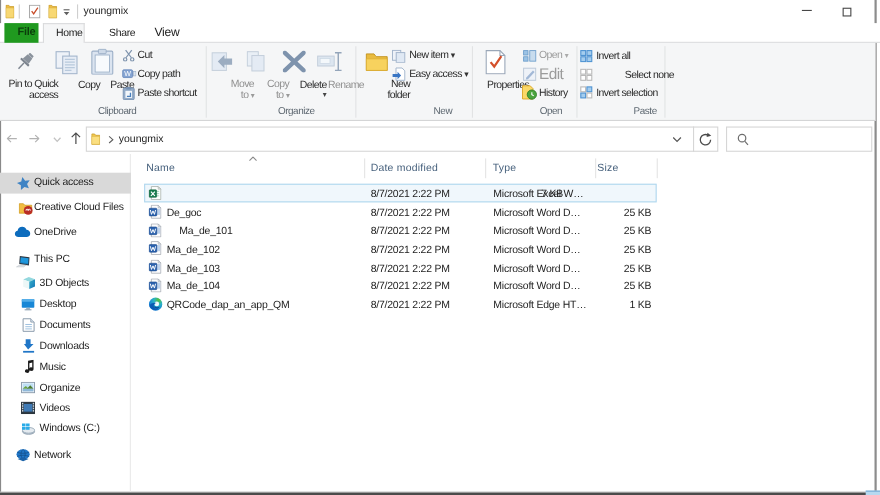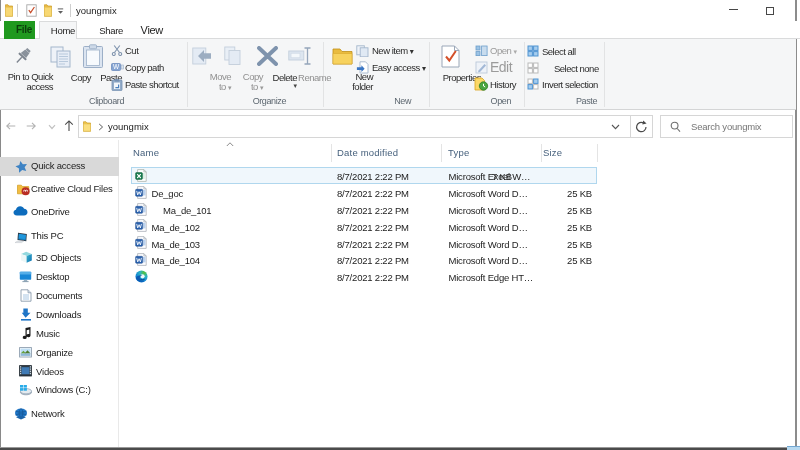--- a/index.html
+++ b/index.html
@@ -172,30 +172,30 @@
 <div class="abs rib" style="left:490px;top:78px;height:13px;line-height:13px">History</div>
 
 <svg class="abs" style="left:527px;top:45px" width="12" height="12" viewBox="0 0 12 12">
  <g fill="#a5cdee" stroke="#4f93d2" stroke-width="1">
   <rect x="1" y="1" width="4.4" height="4.4"></rect>
         <rect x="6.6" y="1" width="4.4" height="4.4"></rect>
   <rect x="1" y="6.6" width="4.4" height="4.4"></rect>
         <rect x="6.6" y="6.6" width="4.4" height="4.4"></rect>
  </g>
 </svg>
-<div class="abs rib" style="left:542px;top:45px;height:13px;line-height:13px">Select all</div>
+<div class="abs rib" style="left:542px;top:45px;height:13px;line-height:13px">Invert all</div>
 <svg class="abs" style="left:527px;top:61.5px" width="12" height="12" viewBox="0 0 12 12">
  <g fill="#fff" stroke="#b9b9b9" stroke-width="1">
   <rect x="1" y="1" width="4.4" height="4.4"></rect>
         <rect x="6.6" y="1" width="4.4" height="4.4"></rect>
   <rect x="1" y="6.6" width="4.4" height="4.4"></rect>
         <rect x="6.6" y="6.6" width="4.4" height="4.4"></rect>
  </g>
 </svg>
-<div class="abs rib" style="left:554px;top:61.5px;height:13px;line-height:13px">Select none</div>
+<div class="abs rib" style="left:568px;top:61.5px;height:13px;line-height:13px">Select none</div>
 <svg class="abs" style="left:527px;top:78px" width="12" height="12" viewBox="0 0 12 12">
  <rect x="1" y="1" width="4.4" height="4.4" fill="#fff" stroke="#b9b9b9"></rect>
  <rect x="6.6" y="1" width="4.4" height="4.4" fill="#a5cdee" stroke="#4f93d2"></rect>
  <rect x="1" y="6.6" width="4.4" height="4.4" fill="#a5cdee" stroke="#4f93d2"></rect>
  <rect x="6.6" y="6.6" width="4.4" height="4.4" fill="#fff" stroke="#b9b9b9"></rect>
 </svg>
 <div class="abs rib" style="left:542px;top:78px;height:13px;line-height:13px">Invert selection</div>
 
 <svg class="abs" style="left:6px;top:121px" width="10" height="10" viewBox="0 0 10 10">
  <path d="M9.3 5 L0.9 5 M4 1.8 L0.7 5 L4 8.2" fill="none" stroke="#b2b2b2" stroke-width="1.1"></path>
@@ -224,21 +224,20 @@
 </svg>
 <svg class="abs" style="left:635px;top:119.5px" width="13" height="14" viewBox="0 0 13 14">
  <path d="M11 7 A4.7 4.7 0 1 1 8.6 2.9" fill="none" stroke="#4a4a4a" stroke-width="1.2"></path>
  <path d="M8.2 0.6 L11.6 3.4 L7.4 4.6 Z" fill="#4a4a4a"></path>
 </svg>
 <div class="abs" style="left:660px;top:115px;width:133px;height:23px;border:1px solid #d6d6d6;background:#fff"></div>
 <svg class="abs" style="left:670px;top:120.5px" width="11" height="12" viewBox="0 0 11 12">
  <circle cx="4.6" cy="4.6" r="3.4" fill="none" stroke="#6e6e6e" stroke-width="1.1"></circle>
  <path d="M7.2 7.5 L10 10.7" stroke="#6e6e6e" stroke-width="1.1"></path>
 </svg>
-<div class="abs" style="left:691px;top:115px;height:23px;line-height:23px;font-size:9.5px;color:#767676;letter-spacing:-0.2px">Search youngmix</div>
 
 <div class="abs" style="left:118px;top:140px;width:1px;height:307px;background:#e9e9e9"></div>
 <div class="abs" style="left:0;top:157px;width:119px;height:18.5px;background:#d9d9d9"></div>
 <svg class="abs" style="left:15px;top:160px" width="13" height="13" viewBox="0 0 13 13">
  <path d="M6.5 0.8 L8.3 4.6 L12.4 5.1 L9.4 7.9 L10.2 12 L6.5 10 L2.8 12 L3.6 7.9 L0.6 5.1 L4.7 4.6 Z" fill="#3e83c4" transform="rotate(-12 6.5 6.5)"></path>
 </svg>
 <div class="abs t12" style="left:31px;top:157px;height:18.5px;line-height:18.5px">Quick access</div>
 <svg class="abs" style="left:17px;top:183px" width="13" height="13" viewBox="0 0 13 13">
  <path d="M0.5 2.2 L4.3 2.2 L5.6 3.6 L11.8 3.6 L11.8 10.8 L0.5 10.8 Z" fill="#f2bd42" stroke="#cf9b1e" stroke-width="0.7"></path>
  <circle cx="8.6" cy="8.3" r="4" fill="#b92d25"></circle>
@@ -421,18 +420,20 @@
           <stop offset="0.3" stop-color="#2cb3c3"></stop>
    <stop offset="0.65" stop-color="#1180d6"></stop>
           <stop offset="1" stop-color="#0b50a5"></stop>
   </radialGradient>
  </defs>
  <circle cx="7" cy="7" r="6.5" fill="url(#eg)"></circle>
  <circle cx="8.1" cy="6.8" r="2.3" fill="#eef8fd"></circle>
  <path d="M0.9 8.6 C1.9 11.9 6.2 13.8 10.4 12 C7.3 12.4 5.2 11 5.1 8.8 C5 7.3 6.2 6.1 8 5.9 C4.9 5.3 1.8 6.3 0.9 8.6 Z" fill="#0c5ab2"></path>
  <path d="M5.1 8.8 C5.4 10.5 6.9 11.6 8.9 11.4 C9.9 10.9 10.6 10.1 10.9 9.2 C9.2 10.4 6.6 10.1 5.1 8.8 Z" fill="#0a4c9b"></path>
 </svg>
+<div class="abs t12" style="left:151.5px;top:270.1px;height:15px;line-height:15px">QRCode_dap_an_app_QM</div>
 <div class="abs t12" style="left:337px;top:270.1px;height:15px;line-height:15px">8/7/2021 2:22 PM</div>
 <div class="abs t12" style="left:448.5px;top:270.1px;height:15px;line-height:15px">Microsoft Edge HT…</div>
+<div class="abs t12" style="left:492px;top:270.1px;width:100px;height:15px;line-height:15px;text-align:right">1 KB</div>
 
 <div class="abs" style="left:787px;top:446px;width:13px;height:3.6px;background:#b7d9f0;border-top:1px solid #74a8d3"></div>
 
 </div>
 
 </body></html>

